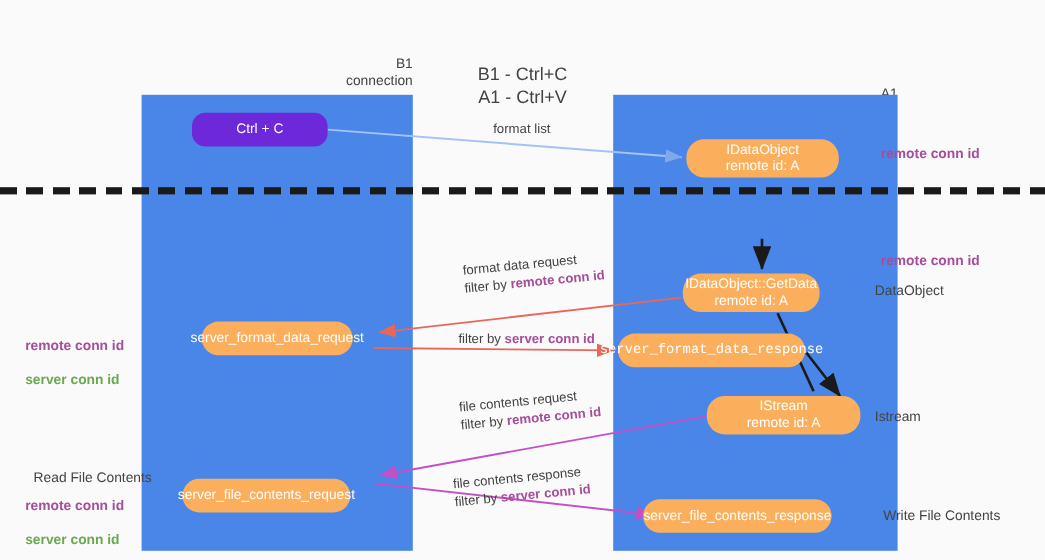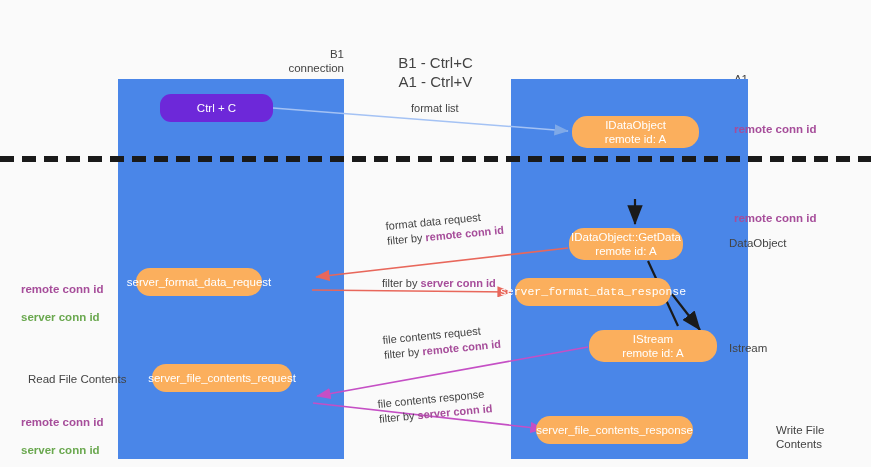--- a/index.html
+++ b/index.html
@@ -69,46 +69,46 @@
     white-space: pre-line;
     padding: 2px 4px;
   }
   .box.green { background: #6d28d9; border-radius: 11px; }
   .box.orange { background: #fbaf5d; border-radius: 15px; }
 
   #box-ctrlc   { top: 94px;  left: 160px; width: 113px; height: 28px; }
   #box-idataobj{ top: 116px; left: 572px; width: 127px; height: 32px; }
   #box-ctrlv   { top: 172px; left: 577px; width: 116px; height: 26px; }
   #box-getdata { top: 228px; left: 569px; width: 114px; height: 32px; }
-  #box-sfdreq  { top: 268px; left: 136px; width: 126px; height: 28px; }
+  #box-sfdreq  { top: 268px; left: 168px; width: 126px; height: 28px; }
   #box-sfdresp { top: 278px; left: 515px; width: 156px; height: 28px; font-family: Liberation Mono, monospace; }
   #box-istream { top: 330px; left: 589px; width: 128px; height: 32px; }
-  #box-sfcreq  { top: 364px; left: 152px; width: 140px; height: 28px; }
+  #box-sfcreq  { top: 399px; left: 152px; width: 140px; height: 28px; }
   #box-sfcresp { top: 416px; left: 536px; width: 157px; height: 28px; }
 
   
   .side-label {
     font-size: 11.5px;
     line-height: 14px;
     color: #434343;
     white-space: pre-line;
   }
   .purple { color: #a64d9a; font-weight: bold; }
   .green-t { color: #6aa84f; font-weight: bold; }
 
   #lbl-remote-1 { top: 122px; left: 734px; }
   #lbl-remote-2 { top: 211px; left: 734px; }
   #lbl-dataobject { top: 236px; left: 729px; }
   #lbl-istream-r { top: 341px; left: 729px; }
-  #lbl-write-fc { top: 423px; left: 736px; margin-left: 40px; }
+  #lbl-write-fc { top: 423px; left: 736px; }
 
   #lbl-left-conn {
     top: 268px; left: 21px;
   }
-  #lbl-read-fc { top: 372px; left: 28px; }
+  #lbl-read-fc { top: 392px; left: 28px; }
   #lbl-left-conn2 { top: 401px; left: 21px; }
 
   
   .edge-label {
     font-size: 11px;
     color: #434343;
     line-height: 15px;
     white-space: nowrap;
   }
   .edge-label .purple { font-weight: bold; }

